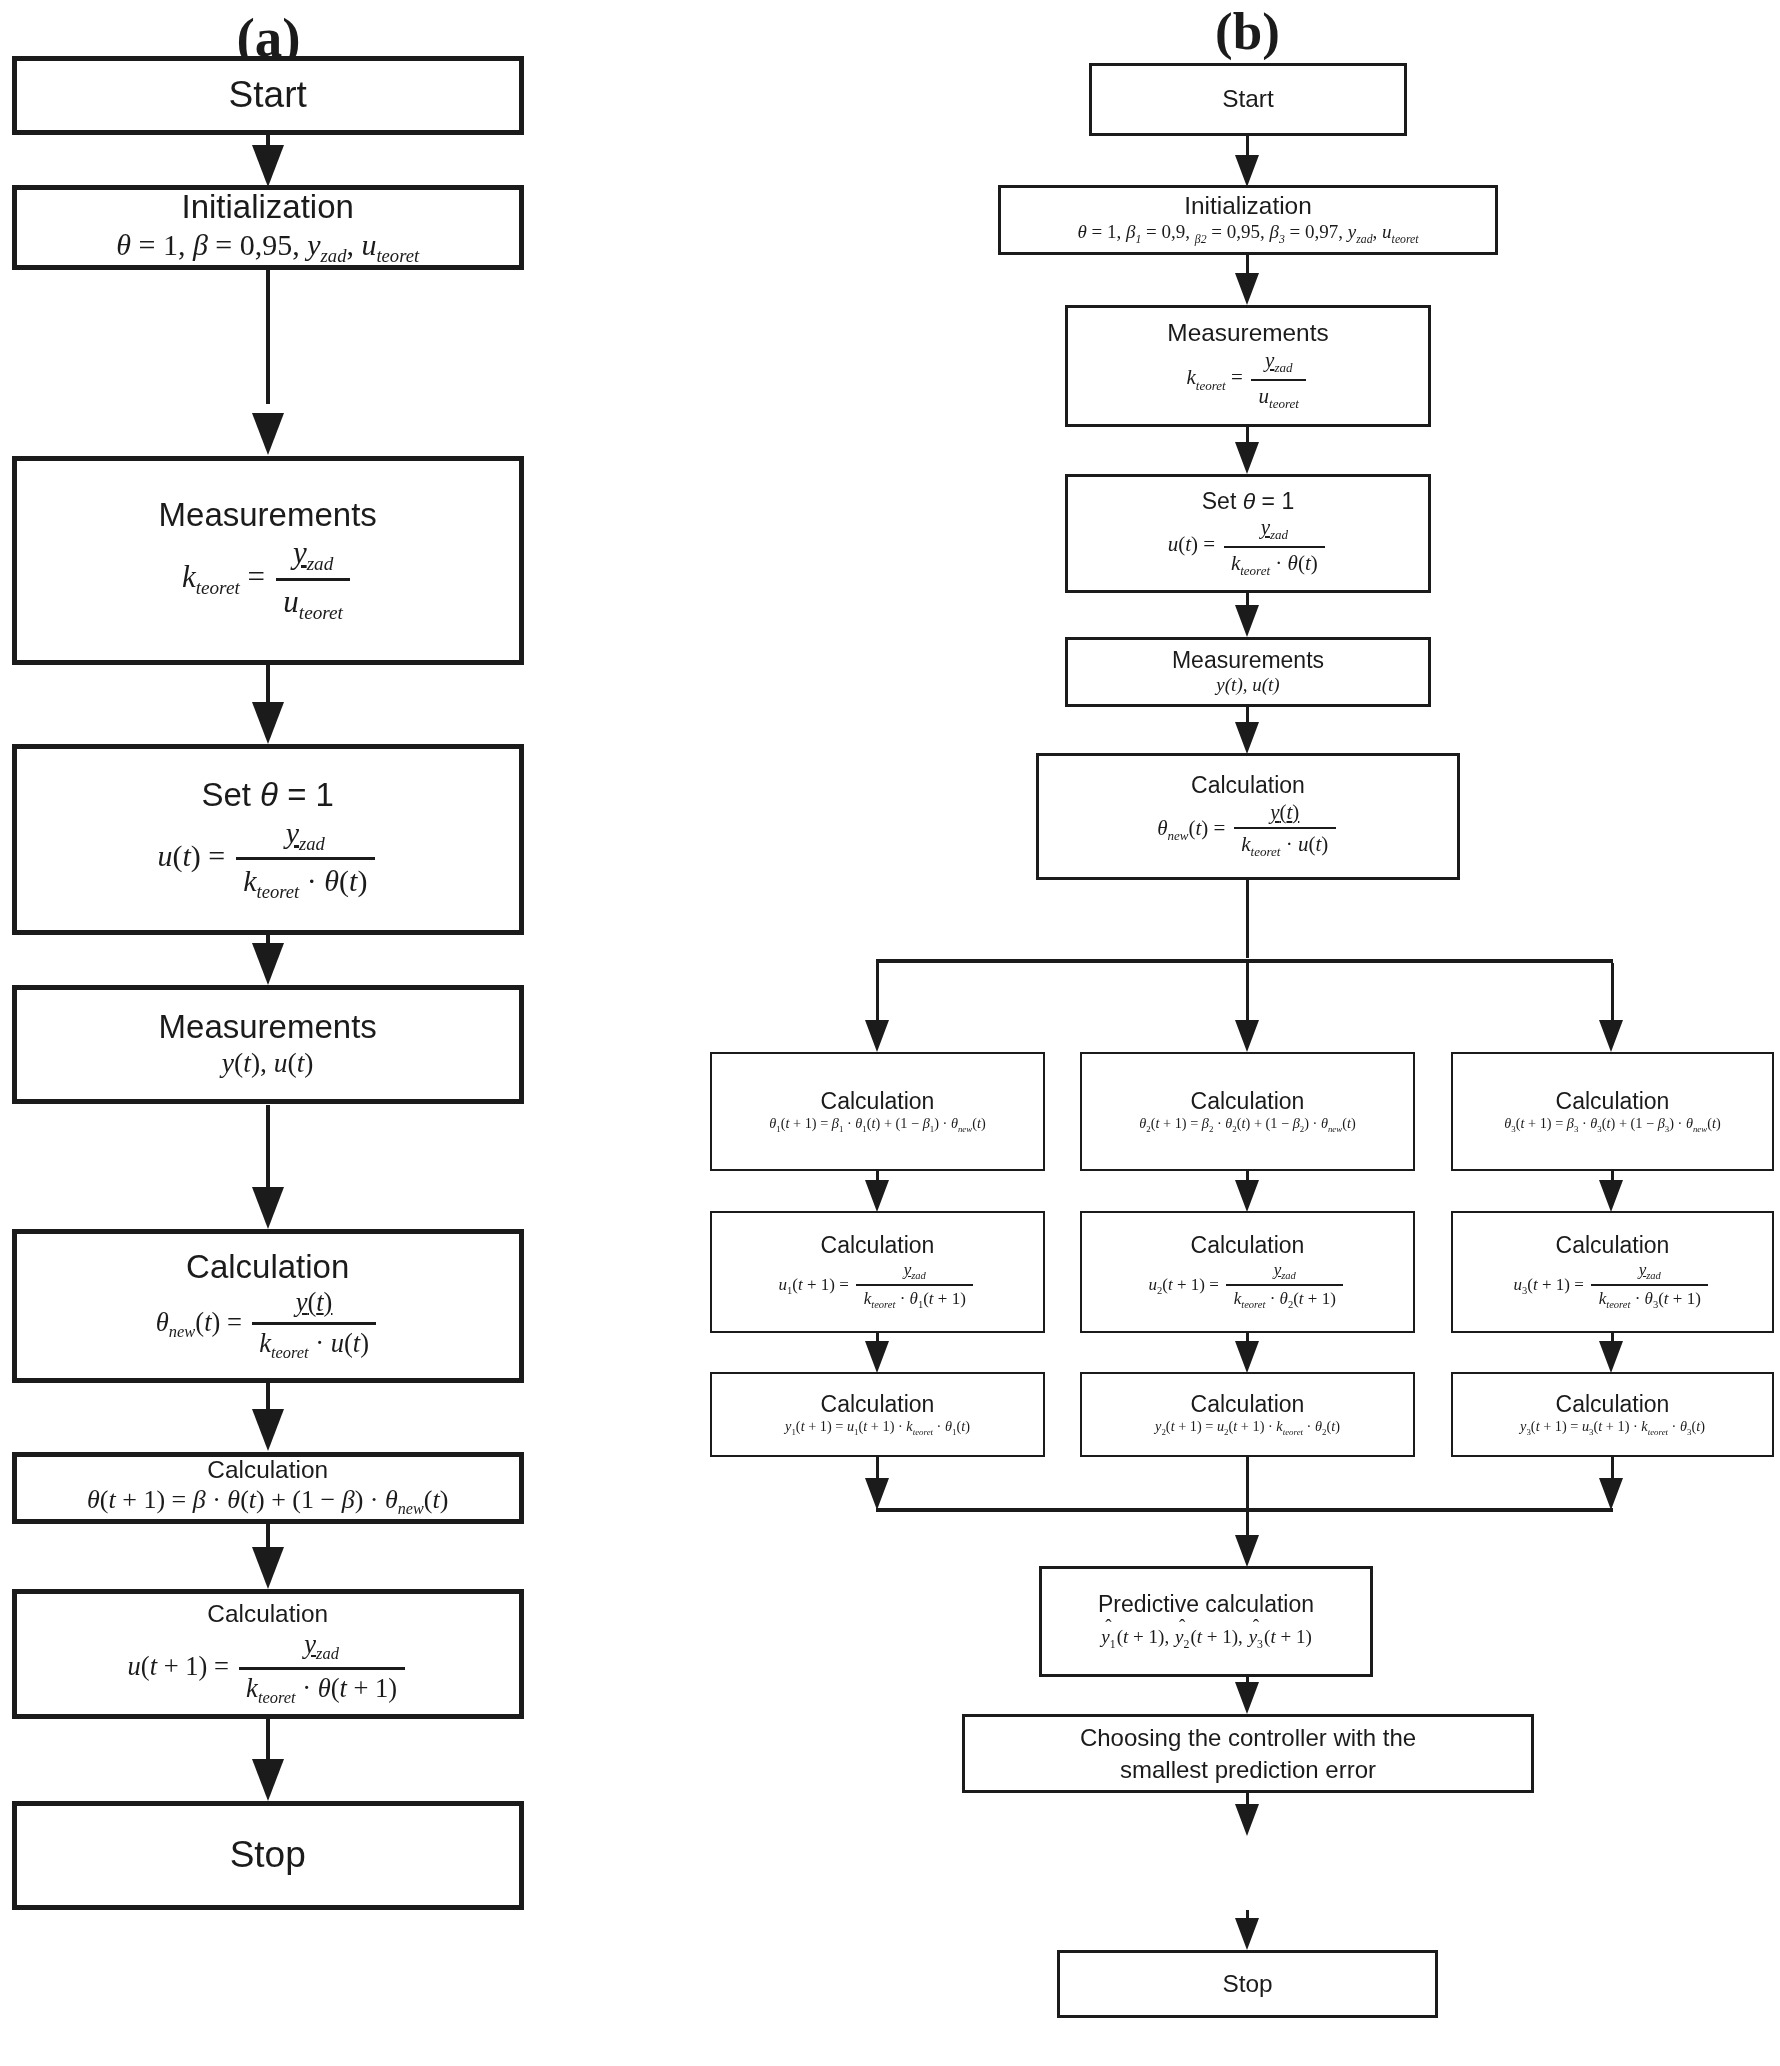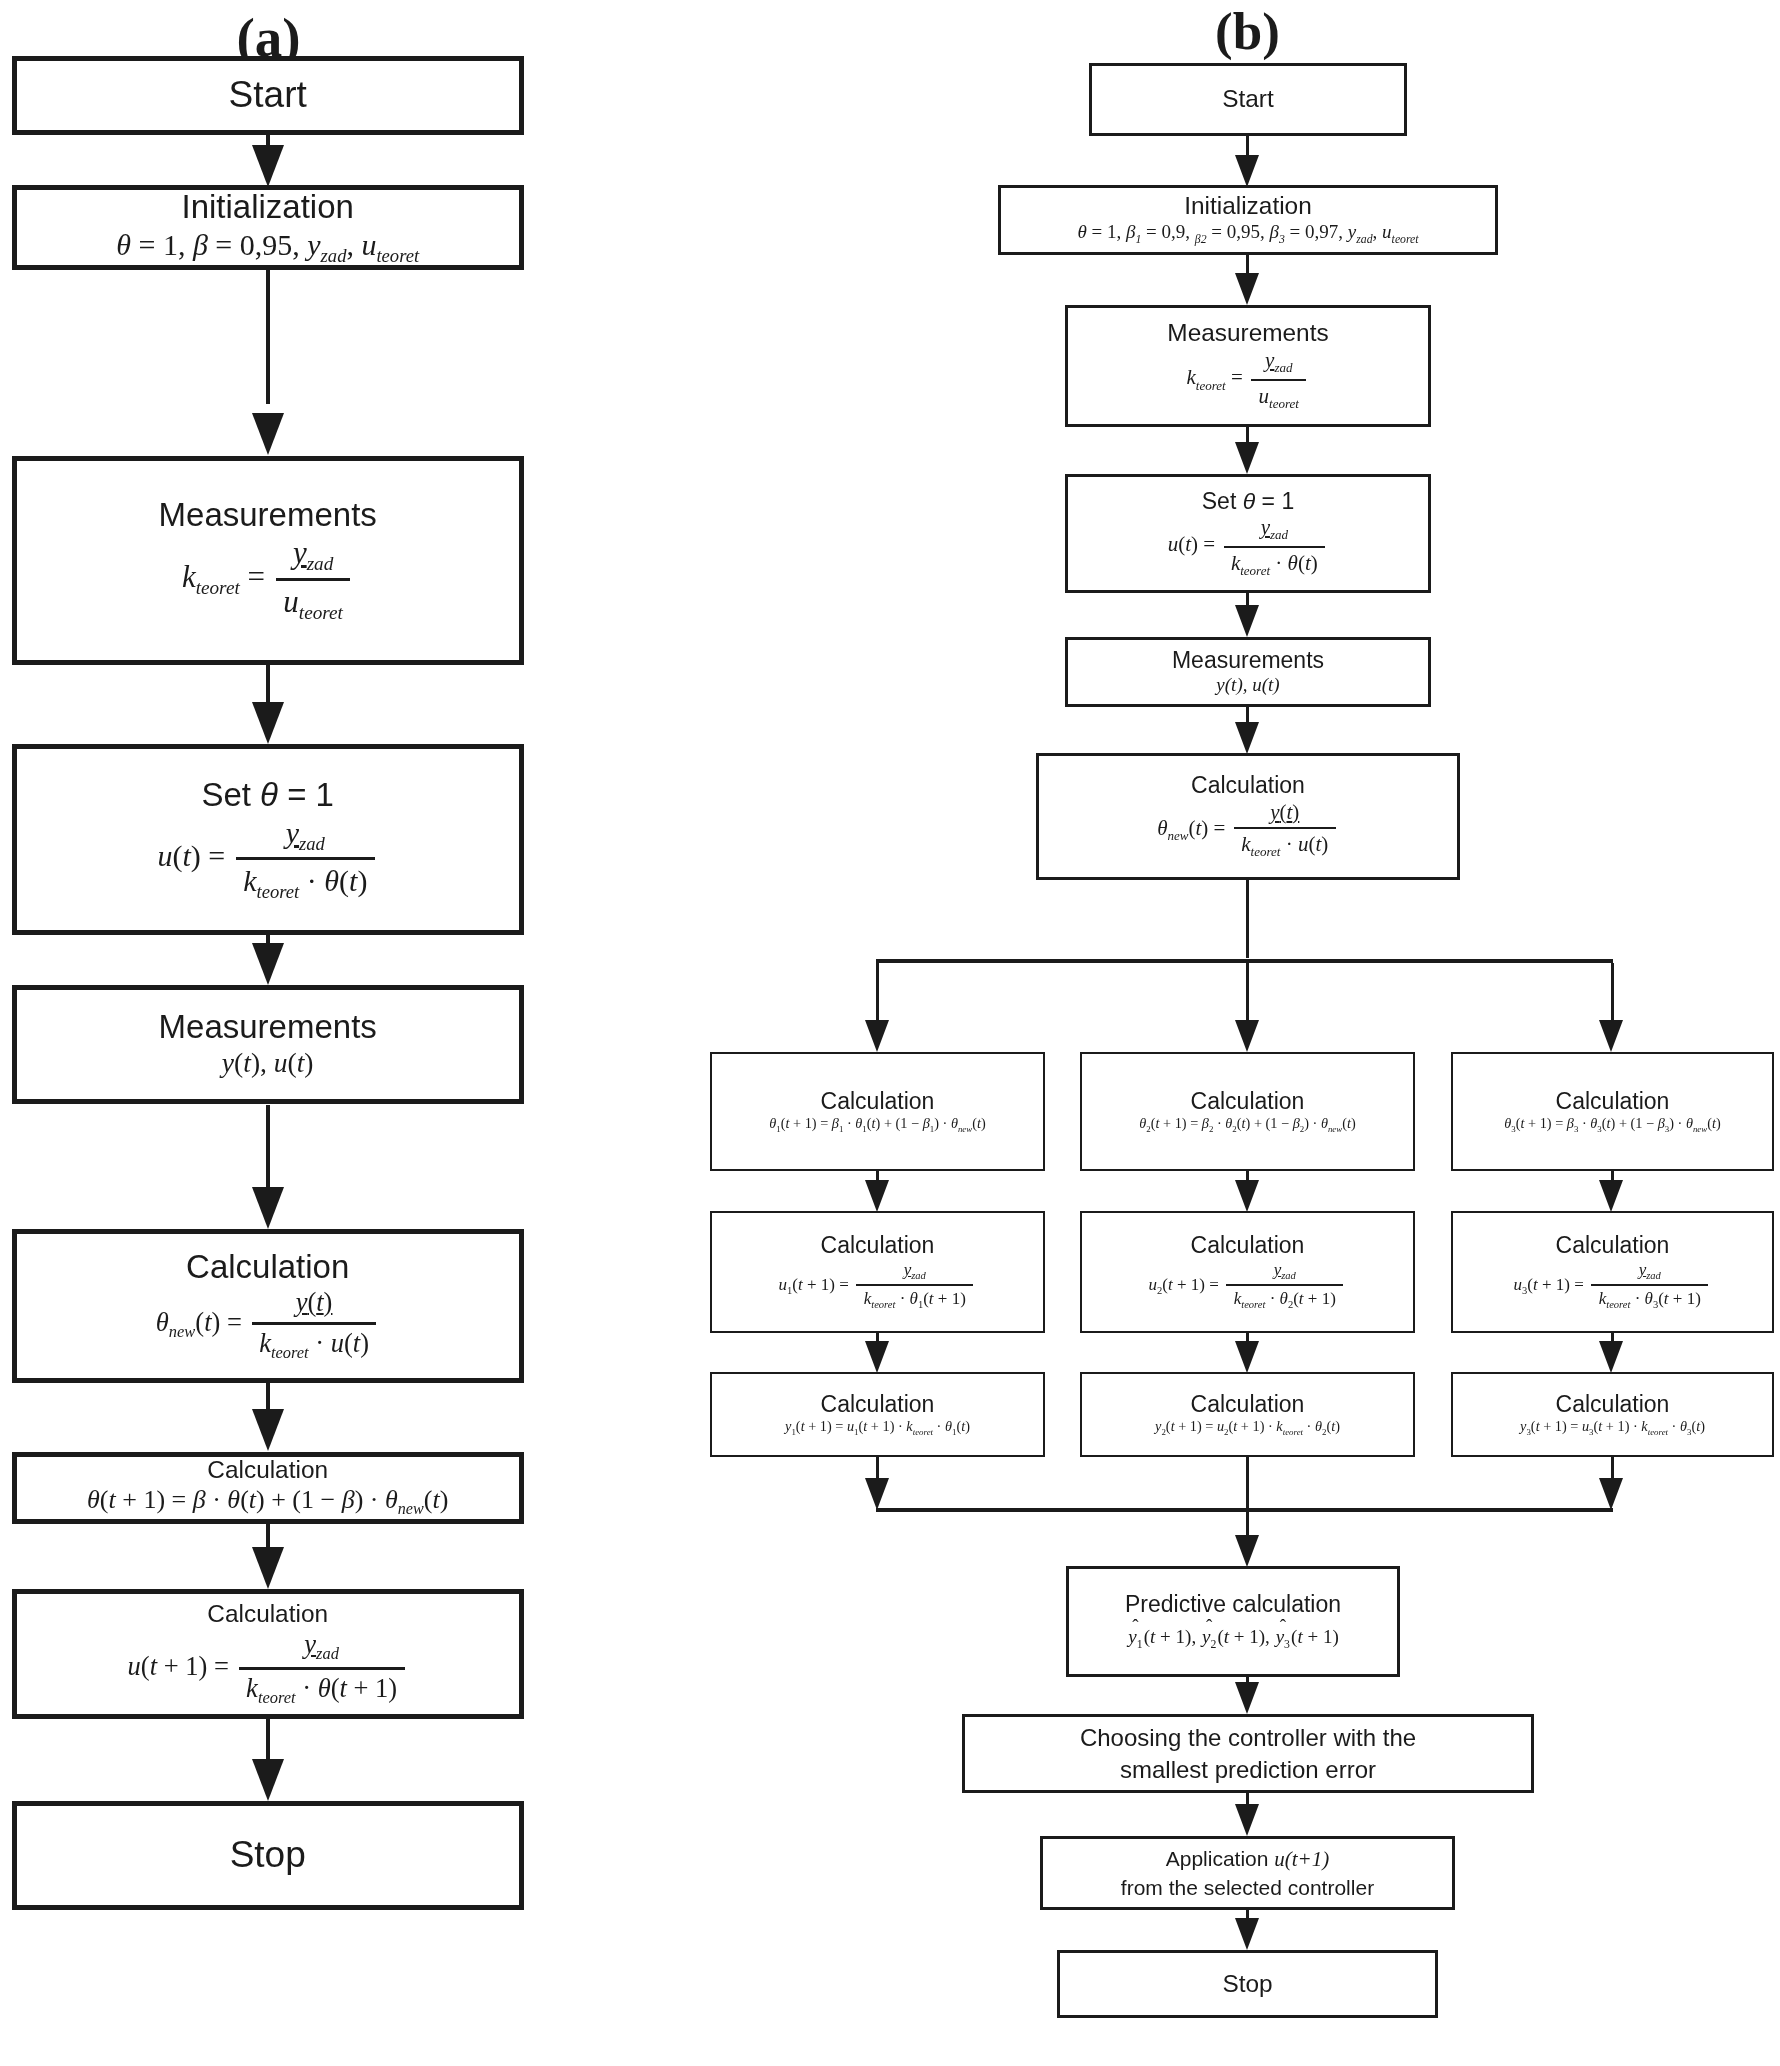--- a/index.html
+++ b/index.html
@@ -56,21 +56,21 @@
   #b3{left:1065px;top:305px;width:366px;height:122px;}
   #b4{left:1065px;top:474px;width:366px;height:119px;}
   #b5{left:1065px;top:637px;width:366px;height:70px;}
   #b6{left:1036px;top:753px;width:424px;height:127px;}
   .rowT{top:1052px;height:119px;}
   .rowU{top:1211px;height:122px;}
   .rowY{top:1372px;height:85px;}
   .c1{left:710px;width:335px;}
   .c2{left:1080px;width:335px;}
   .c3{left:1451px;width:323px;}
-  #bPred{left:1066px;top:1566px;width:334px;height:111px;}
+  #bPred{left:1039px;top:1566px;width:334px;height:111px;}
   #bChoose{left:962px;top:1714px;width:572px;height:79px;}
   #bApp{left:1040px;top:1836px;width:415px;height:74px;}
   #bStop{left:1057px;top:1950px;width:381px;height:68px;}
   .tB{font-size:24.4px;}
   .tB-sm{font-size:23px;}
   .fB-init{font-size:19px;}
   .fB{font-size:21px;}
   .fB-line{font-size:19px;}
   .fB-br{font-size:14.3px;}
   .fB-brf{font-size:17px;}
@@ -276,23 +276,20 @@
   <div class="shaft" style="left:1246px;top:1677px;width:3.2px;height:7.4px;"></div>
   <div class="head headB" style="left:1235px;top:1682px;"></div>
 
   <div id="bChoose" class="node bB">
     <div class="txtB">Choosing the controller with the<br>smallest prediction error</div>
   </div>
 
   <div class="shaft" style="left:1246px;top:1793px;width:3.2px;height:11.7px;"></div>
   <div class="head headB" style="left:1235px;top:1804px;"></div>
 
-  <div id="bApp" class="node bB">
-    <div class="txtB" style="font-size:21px;">Application <i>u(t+1)</i><br>from the selected controller</div>
-  </div>
 
   <div class="shaft" style="left:1246px;top:1910px;width:3.2px;height:9px;"></div>
   <div class="head headB" style="left:1235px;top:1918px;"></div>
 
   <div id="bStop" class="node bB">
     <div class="title tB">Stop</div>
   </div>
 
 </div>
 

